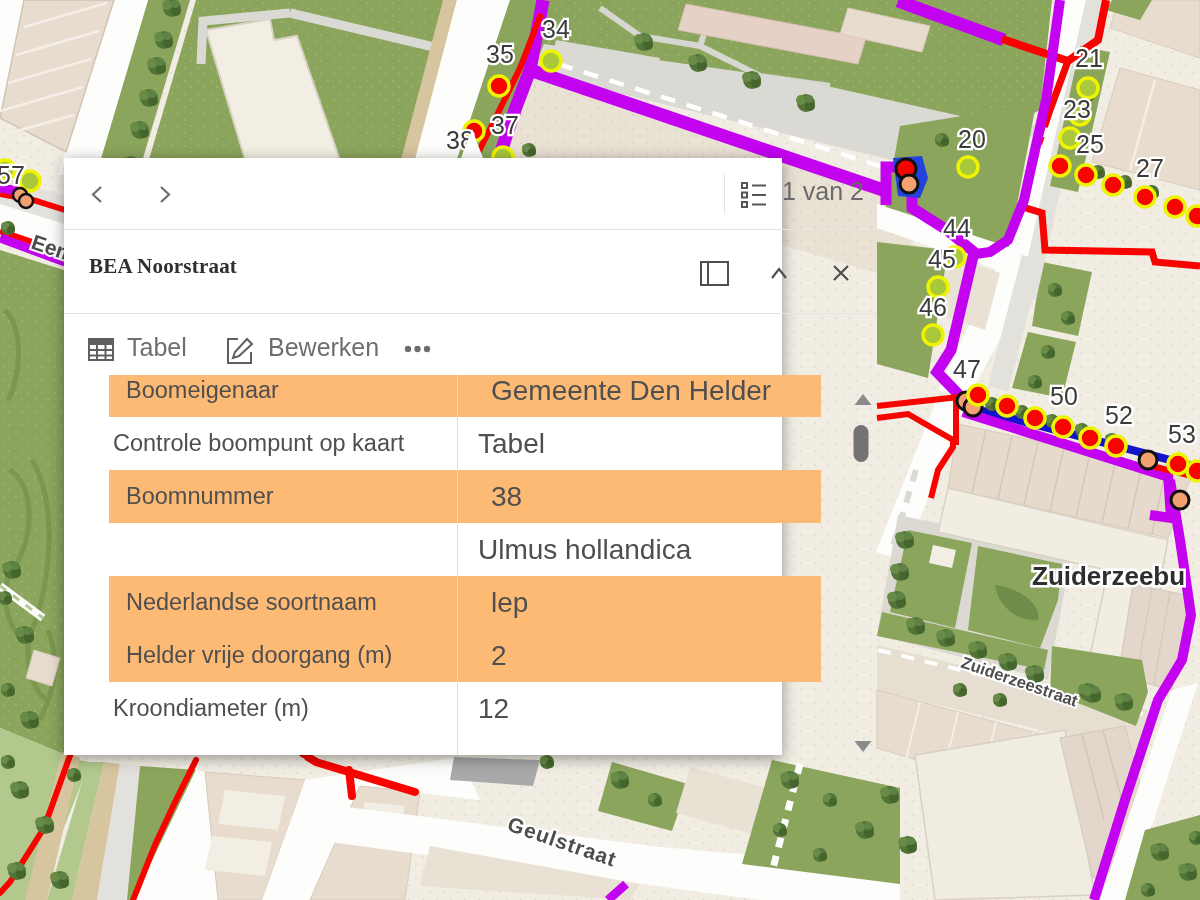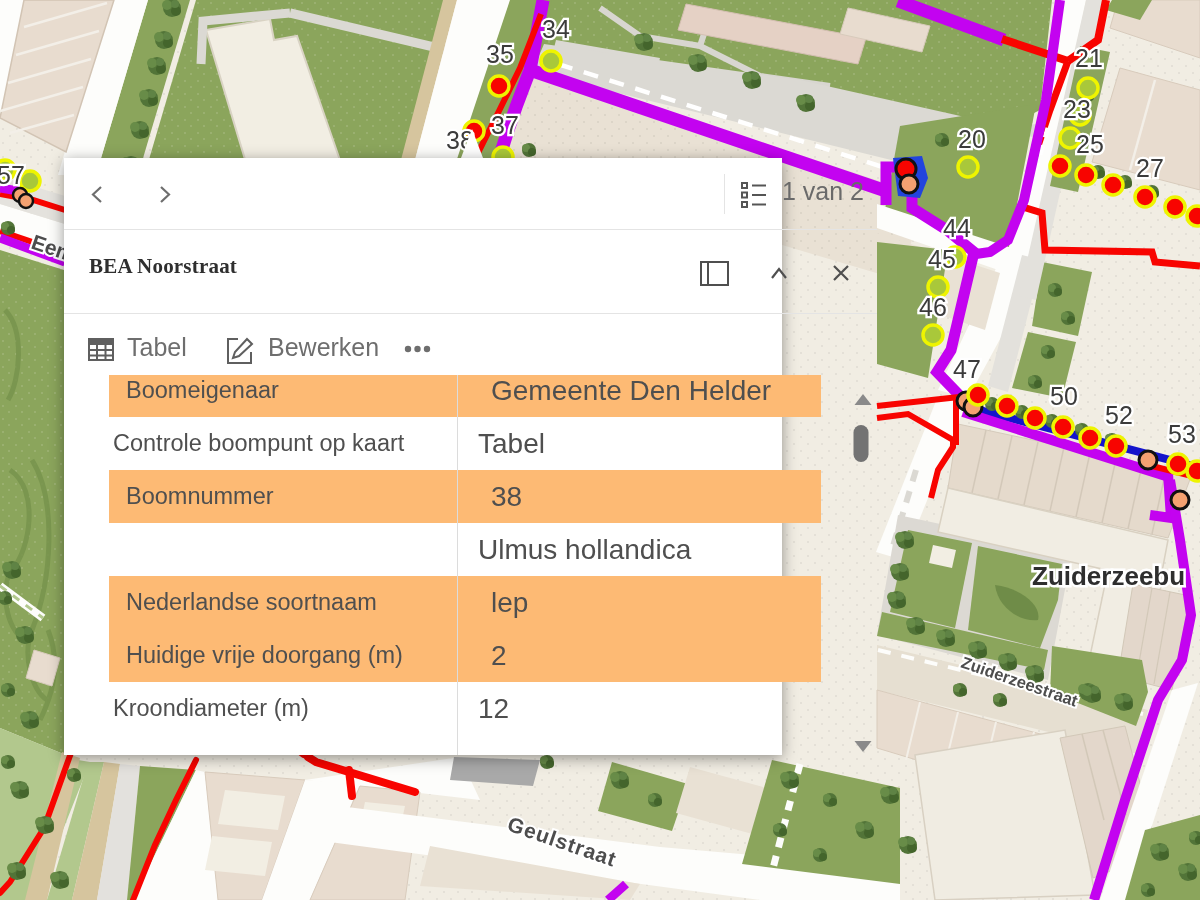--- a/index.html
+++ b/index.html
@@ -470,21 +470,21 @@
           <div class="v">38</div>
         </div>
    <div class="row">
           <div class="v">Ulmus hollandica</div>
         </div>
    <div class="row gray">
           <div class="k">Nederlandse soortnaam</div>
           <div class="v">lep</div>
         </div>
    <div class="row gray">
-          <div class="k">Huidige vrije doorgang (m)</div>
+          <div class="k">Helder vrije doorgang (m)</div>
           <div class="v">2</div>
         </div>
    <div class="row">
           <div class="k">Kroondiameter (m)</div>
           <div class="v">12</div>
         </div>
   </div>
  </div>
  <div id="coldiv"></div>
  <svg class="abs" style="left:788px;top:236px" width="22" height="358" viewBox="0 0 22 358">

